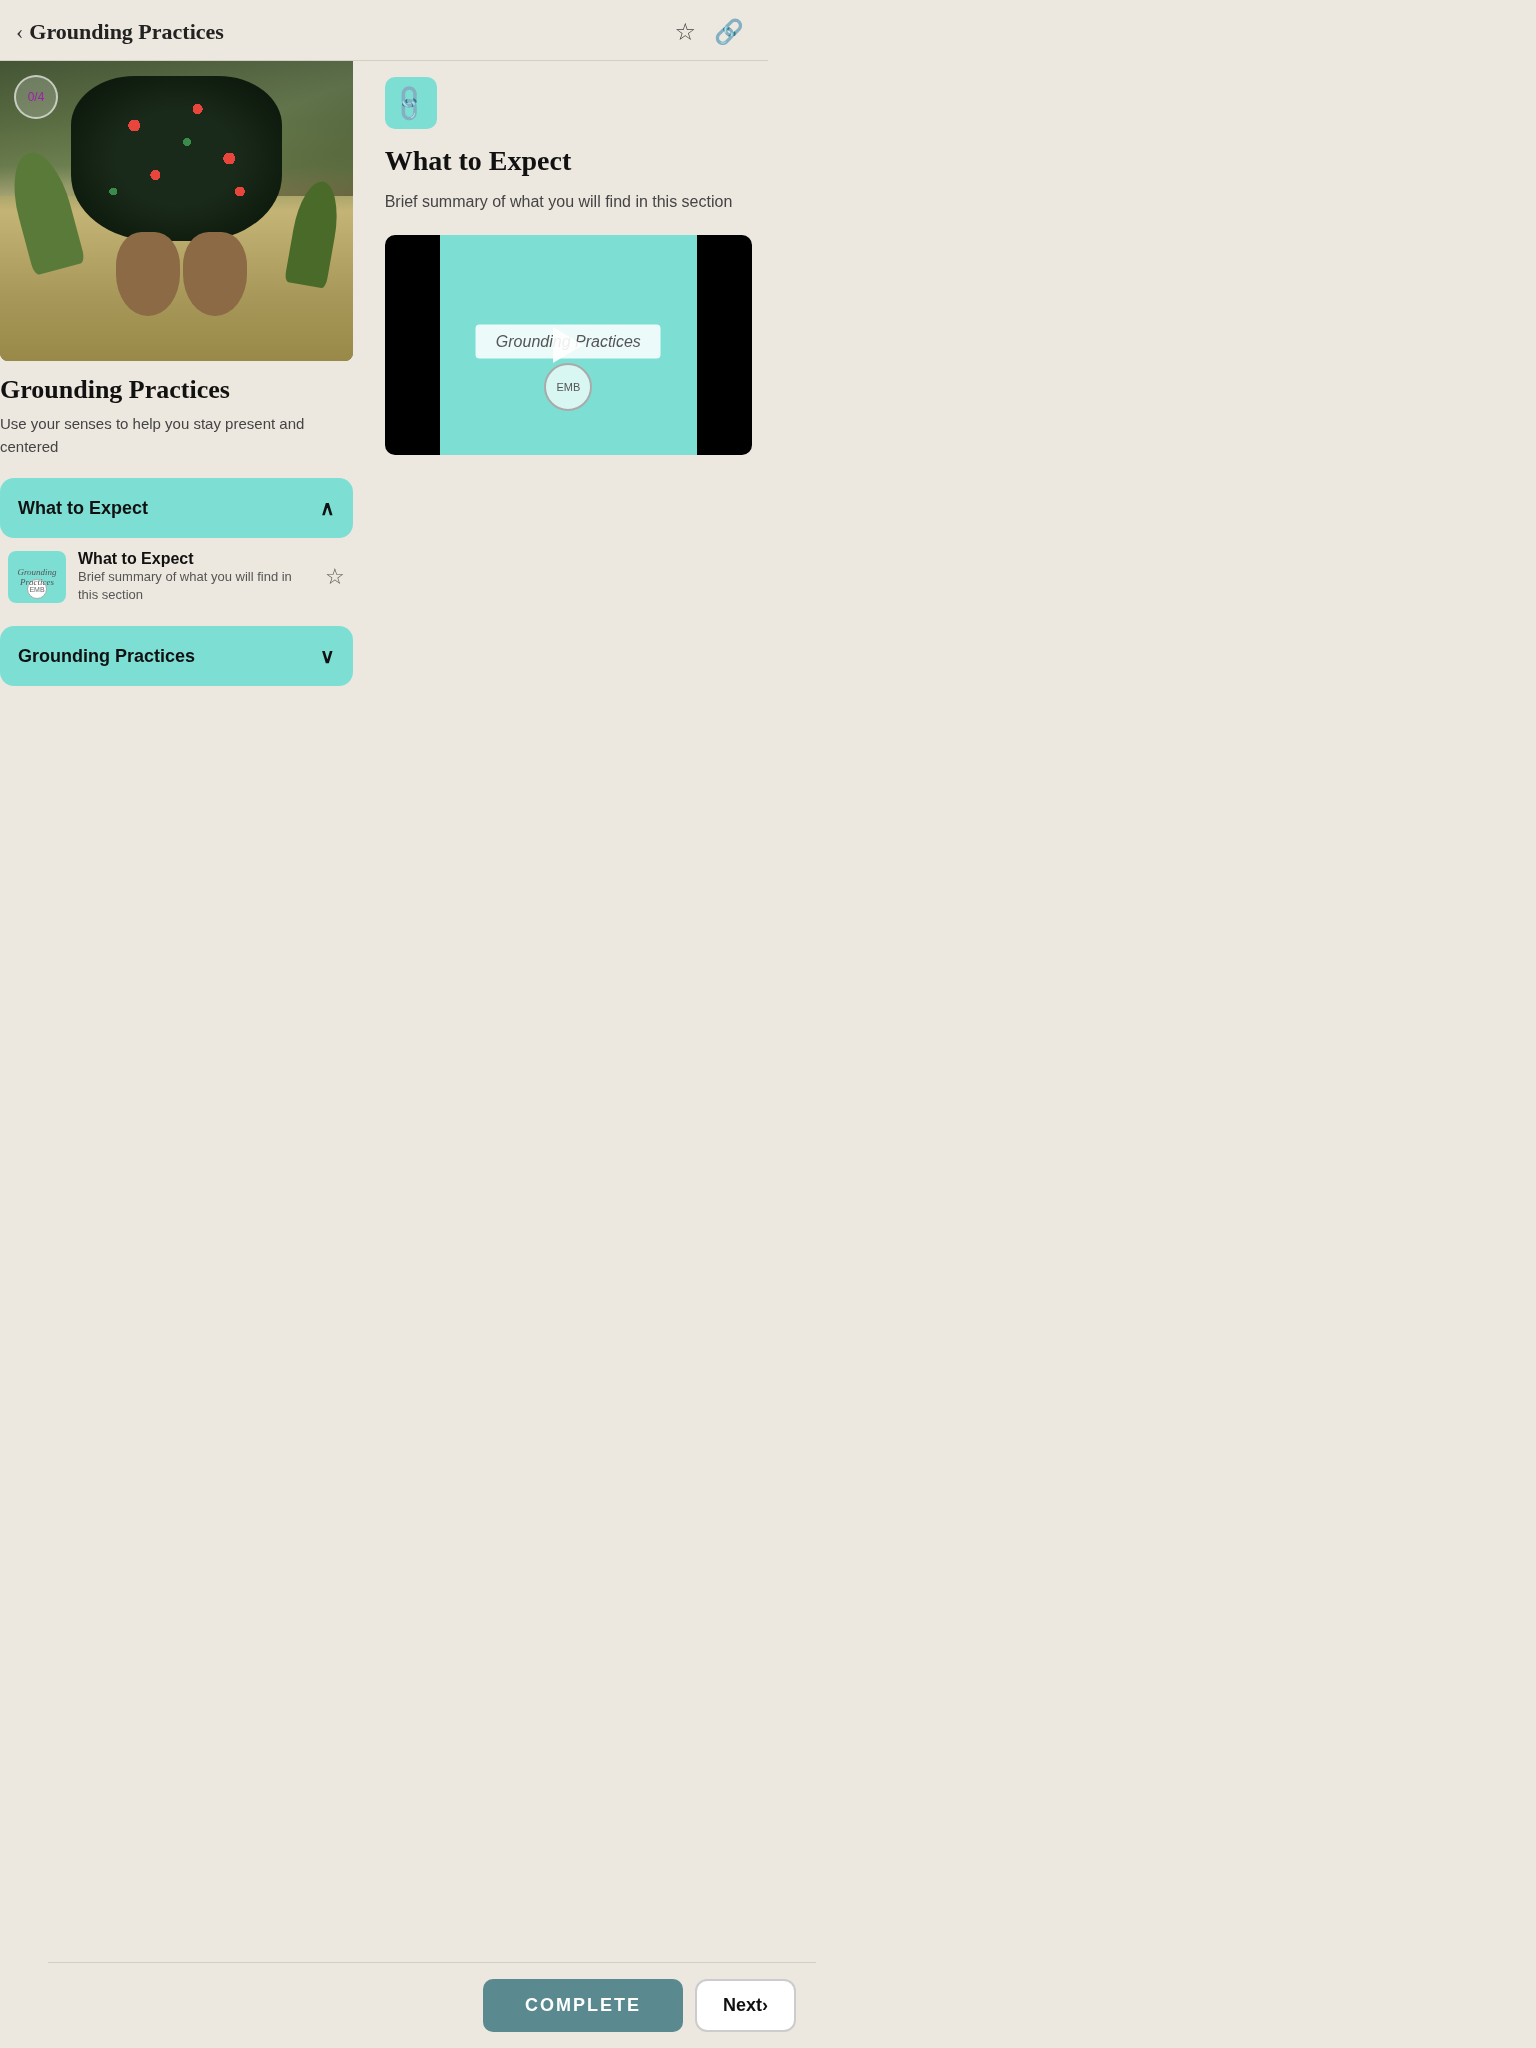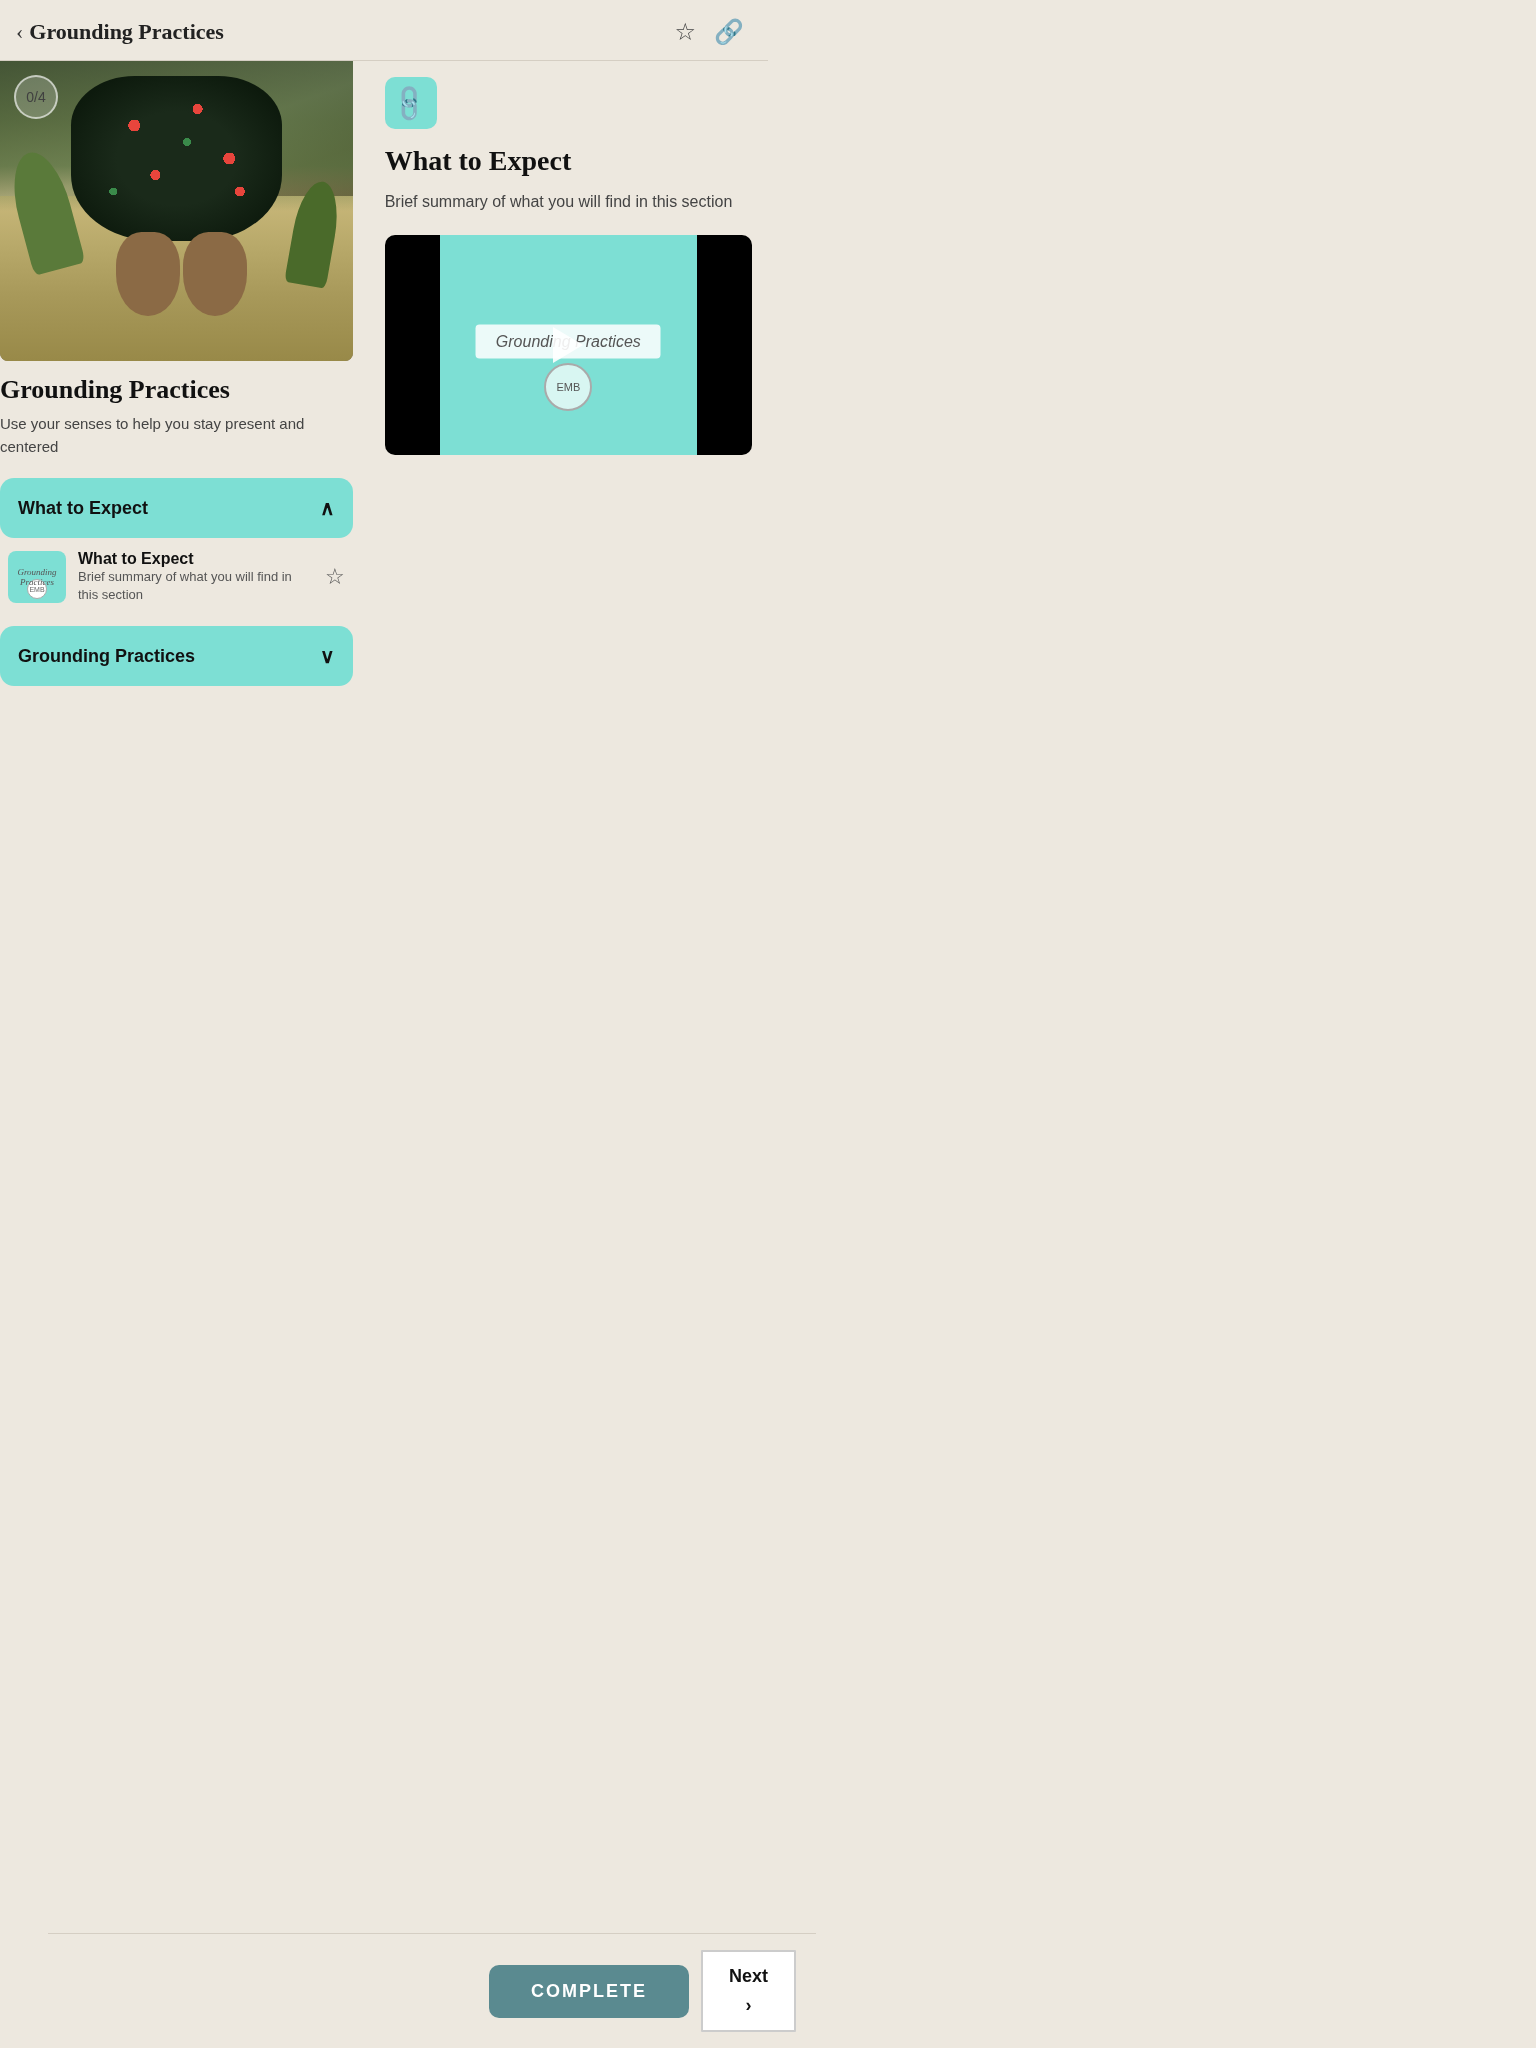--- a/index.html
+++ b/index.html
@@ -167,22 +167,22 @@
       top: 14px;
       left: 14px;
       background: rgba(255,255,255,0.2);
       border: 2px solid rgba(255,255,255,0.6);
       border-radius: 50%;
       width: 44px;
       height: 44px;
       display: flex;
       align-items: center;
       justify-content: center;
-      color: #404040;
-      font-size: 14px;
+      color: #a21caf;
+      font-size: 12px;
       font-family: sans-serif;
       z-index: 10;
     }
 
     .left-col-text {
       padding: 14px 0 0 0;
     }
     .course-title {
       font-size: 26px;
       font-weight: 700;
@@ -419,30 +419,28 @@
       font-weight: 700;
       letter-spacing: 2px;
       font-family: sans-serif;
       cursor: pointer;
       min-width: 200px;
     }
     .btn-next {
       background: #fff;
       color: #111;
       border: 2px solid #ccc;
-      border-radius: 1px;
+      border-radius: 12px;
       padding: 14px 26px;
       font-size: 18px;
       font-weight: 600;
       font-family: sans-serif;
       cursor: pointer;
       display: flex;
       align-items: center;
-      gap: 8px;
-      flex-direction: column;
     }
     .btn-next-chevron {
       font-size: 18px;
     }
 
     
     .content-wrapper {
       padding-bottom: 90px;
     }
   </style>

